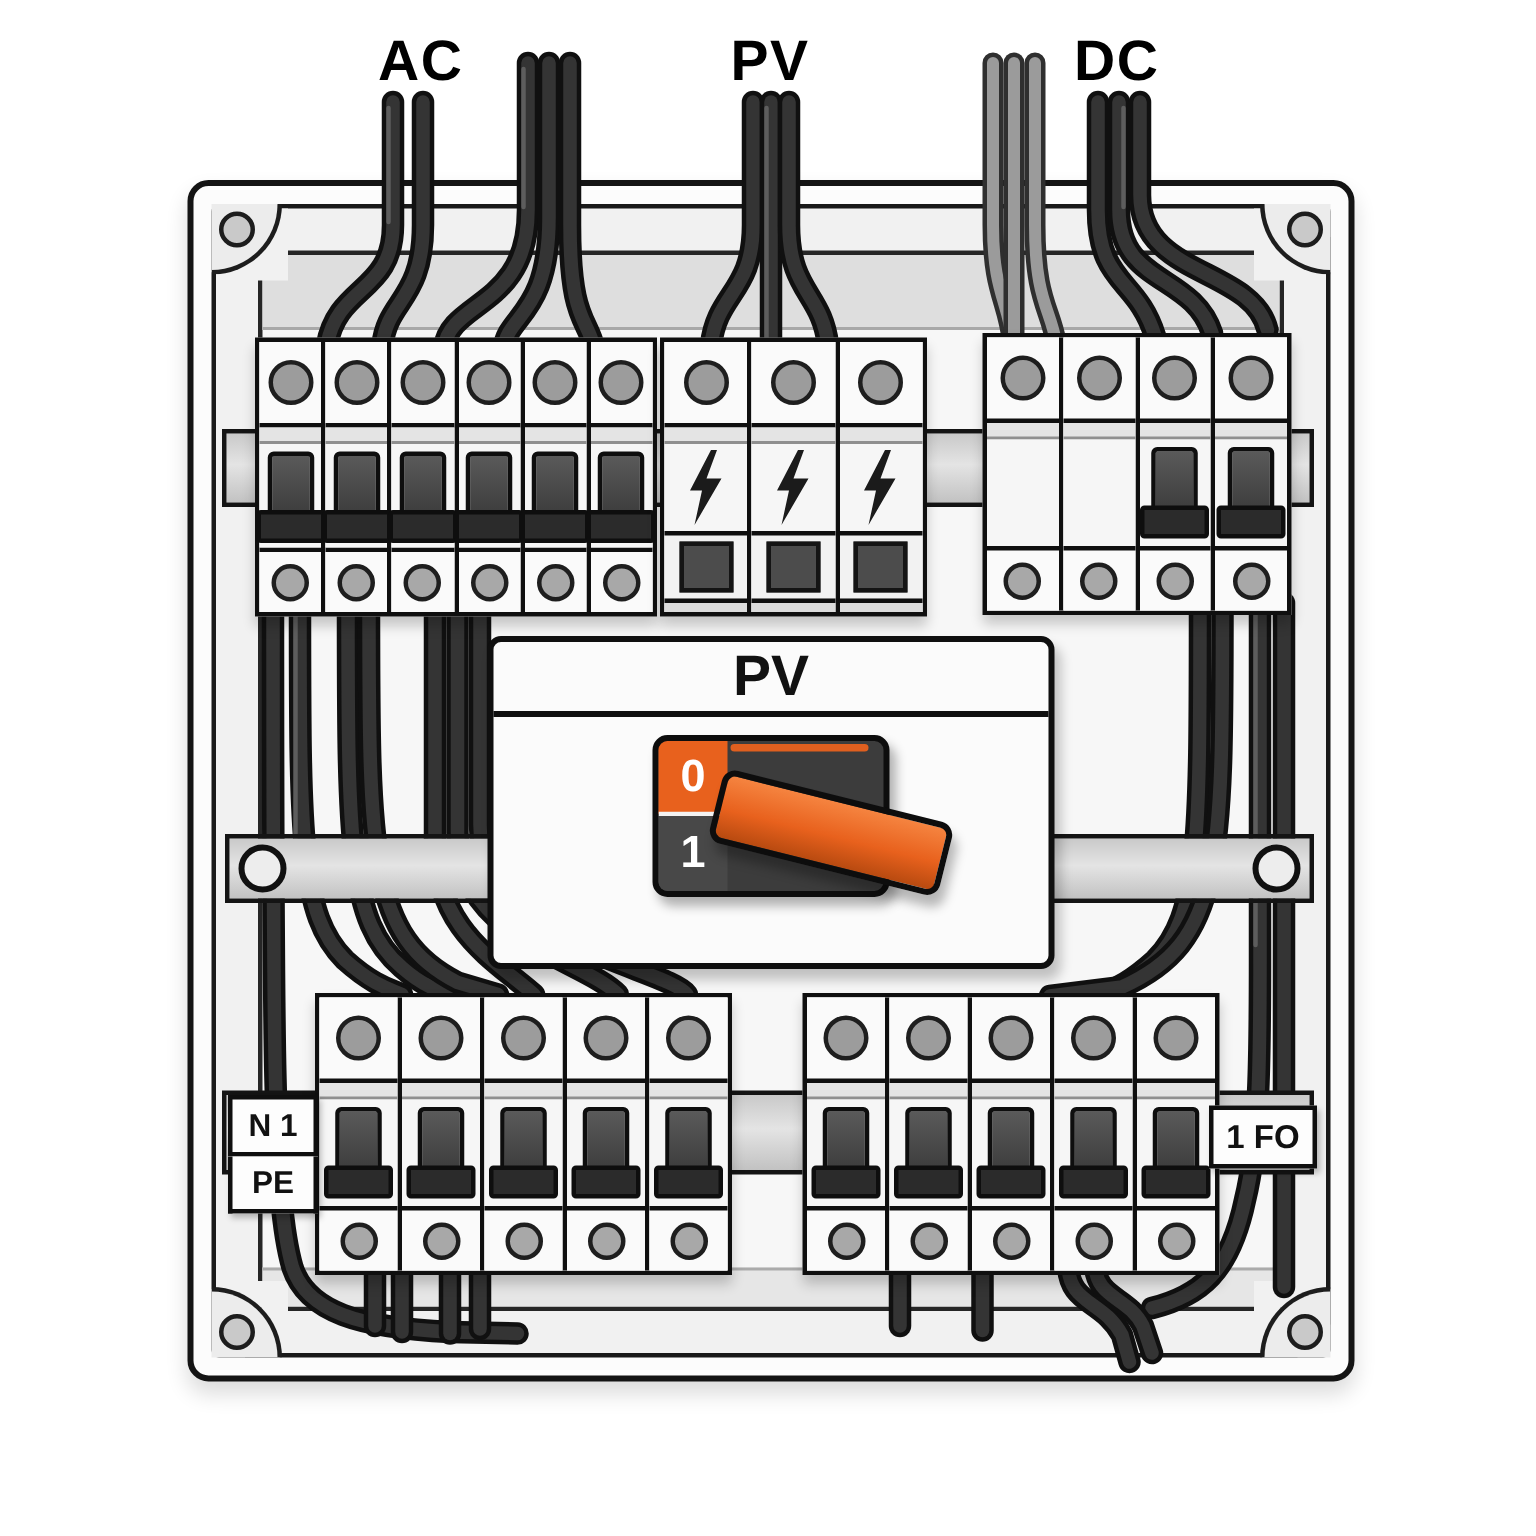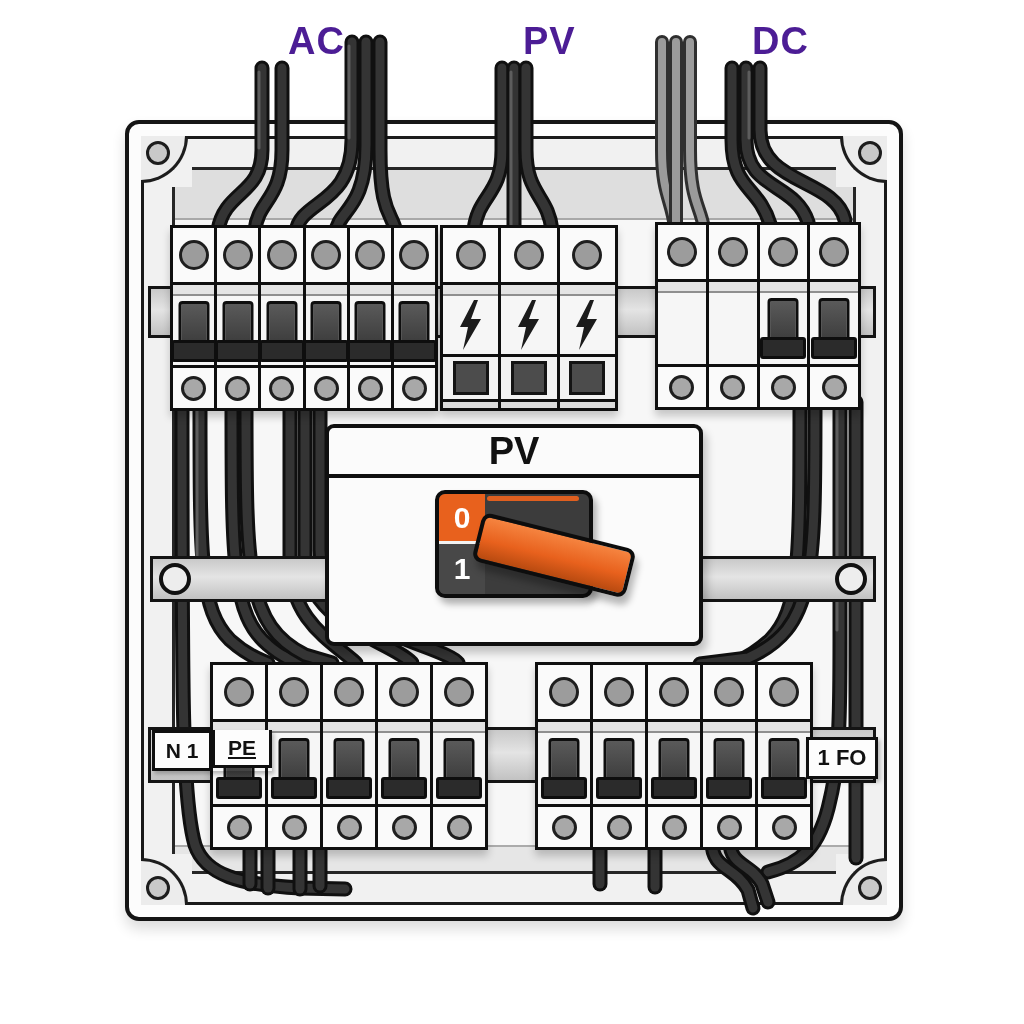--- a/index.html
+++ b/index.html
@@ -6,21 +6,21 @@
     --orange:#e8611d;
     --ink:#141414;
   }
   html,body{margin:0;padding:0;}
   body{
     width:1024px;height:1024px;position:relative;background:#ffffff;overflow:hidden;
     font-family:"Liberation Sans","DejaVu Sans",sans-serif;color:#111;
   }
 
   
-  .top-label{position:absolute;top:20px;font-size:38px;font-weight:bold;letter-spacing:1px;color:#4c1d95;z-index:9;margin-left:36px;}
+  .top-label{position:absolute;top:20px;font-size:38px;font-weight:bold;letter-spacing:1px;color:#000000;z-index:9;}
 
   
   .enclosure{position:absolute;left:125px;top:120px;width:770px;height:793px;
     background:#fcfcfc;border:4px solid var(--ink);border-radius:14px;z-index:1;
     box-shadow:0 8px 14px rgba(0,0,0,.14);}
   .frame2{position:absolute;left:12px;top:12px;right:12px;bottom:12px;
     border:3px solid #191919;border-radius:5px;background:#f1f1f1;}
   .plate{position:absolute;left:28px;top:28px;right:28px;bottom:28px;
     border:3px solid #262626;background:#f7f7f7;}
   .band-top{position:absolute;left:0;top:0;right:0;height:48px;background:#dedede;border-bottom:2px solid #a8a8a8;}
@@ -85,24 +85,24 @@
     display:flex;align-items:center;justify-content:center;color:#fff;font-size:30px;font-weight:bold;}
   .sw-lever{position:absolute;left:38px;top:20px;width:150px;height:42px;
     background:linear-gradient(180deg,#f58440 0%,var(--orange) 55%,#b84a10 100%);
     border:4px solid #0d0d0d;border-radius:9px;transform:rotate(14deg);transform-origin:12px 50%;
     box-shadow:5px 7px 7px rgba(0,0,0,.28);}
 
   
   .tag{position:absolute;background:#fdfdfd;border:3px solid #0f0f0f;z-index:6;
     display:flex;align-items:center;justify-content:center;font-weight:bold;font-size:22px;
     box-shadow:2px 3px 4px rgba(0,0,0,.25);}
-  .tagcol{position:absolute;z-index:6;display:flex;flex-direction:row;box-shadow:2px 3px 4px rgba(0,0,0,.25);}
+  .tagcol{position:absolute;z-index:6;display:flex;flex-direction:column;box-shadow:2px 3px 4px rgba(0,0,0,.25);}
   .tagcol .cell{width:54px;height:35px;background:#fdfdfd;border:3px solid #0f0f0f;
     display:flex;align-items:center;justify-content:center;font-weight:bold;font-size:21px;}
-  .tagcol .cell+.cell{border-top:none;text-decoration:underline;}
+  .tagcol .cell+.cell{border-top:none;}
 </style>
 </head>
 <body>
 
 <div class="top-label" style="left:252px;">AC</div>
 <div class="top-label" style="left:487px;">PV</div>
 <div class="top-label" style="left:716px;">DC</div>
 
 <div class="enclosure">
   <div class="frame2">

